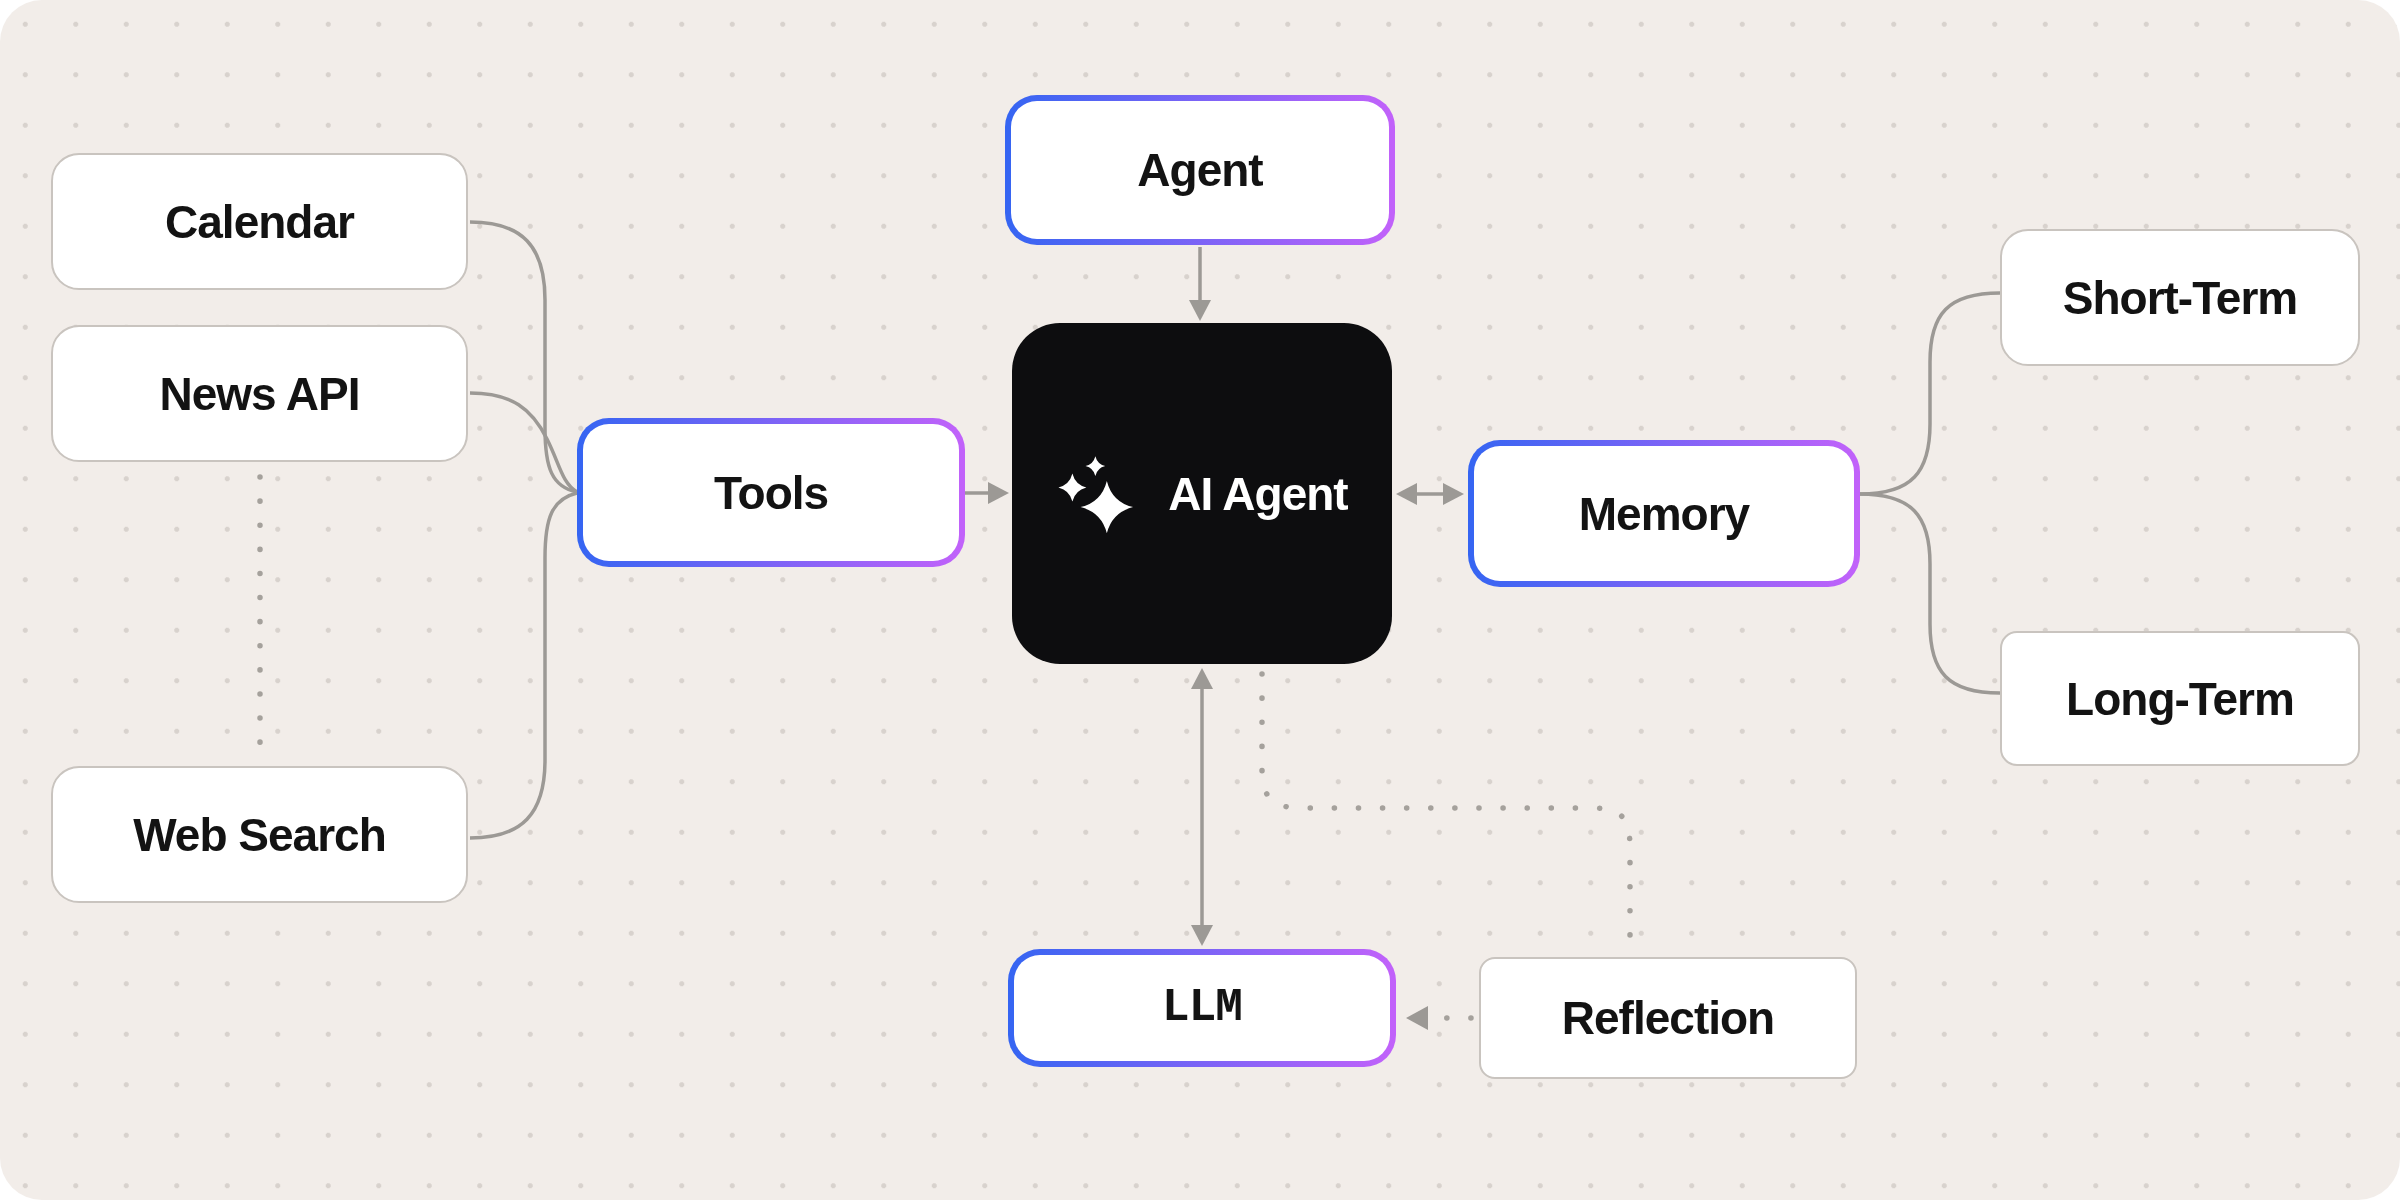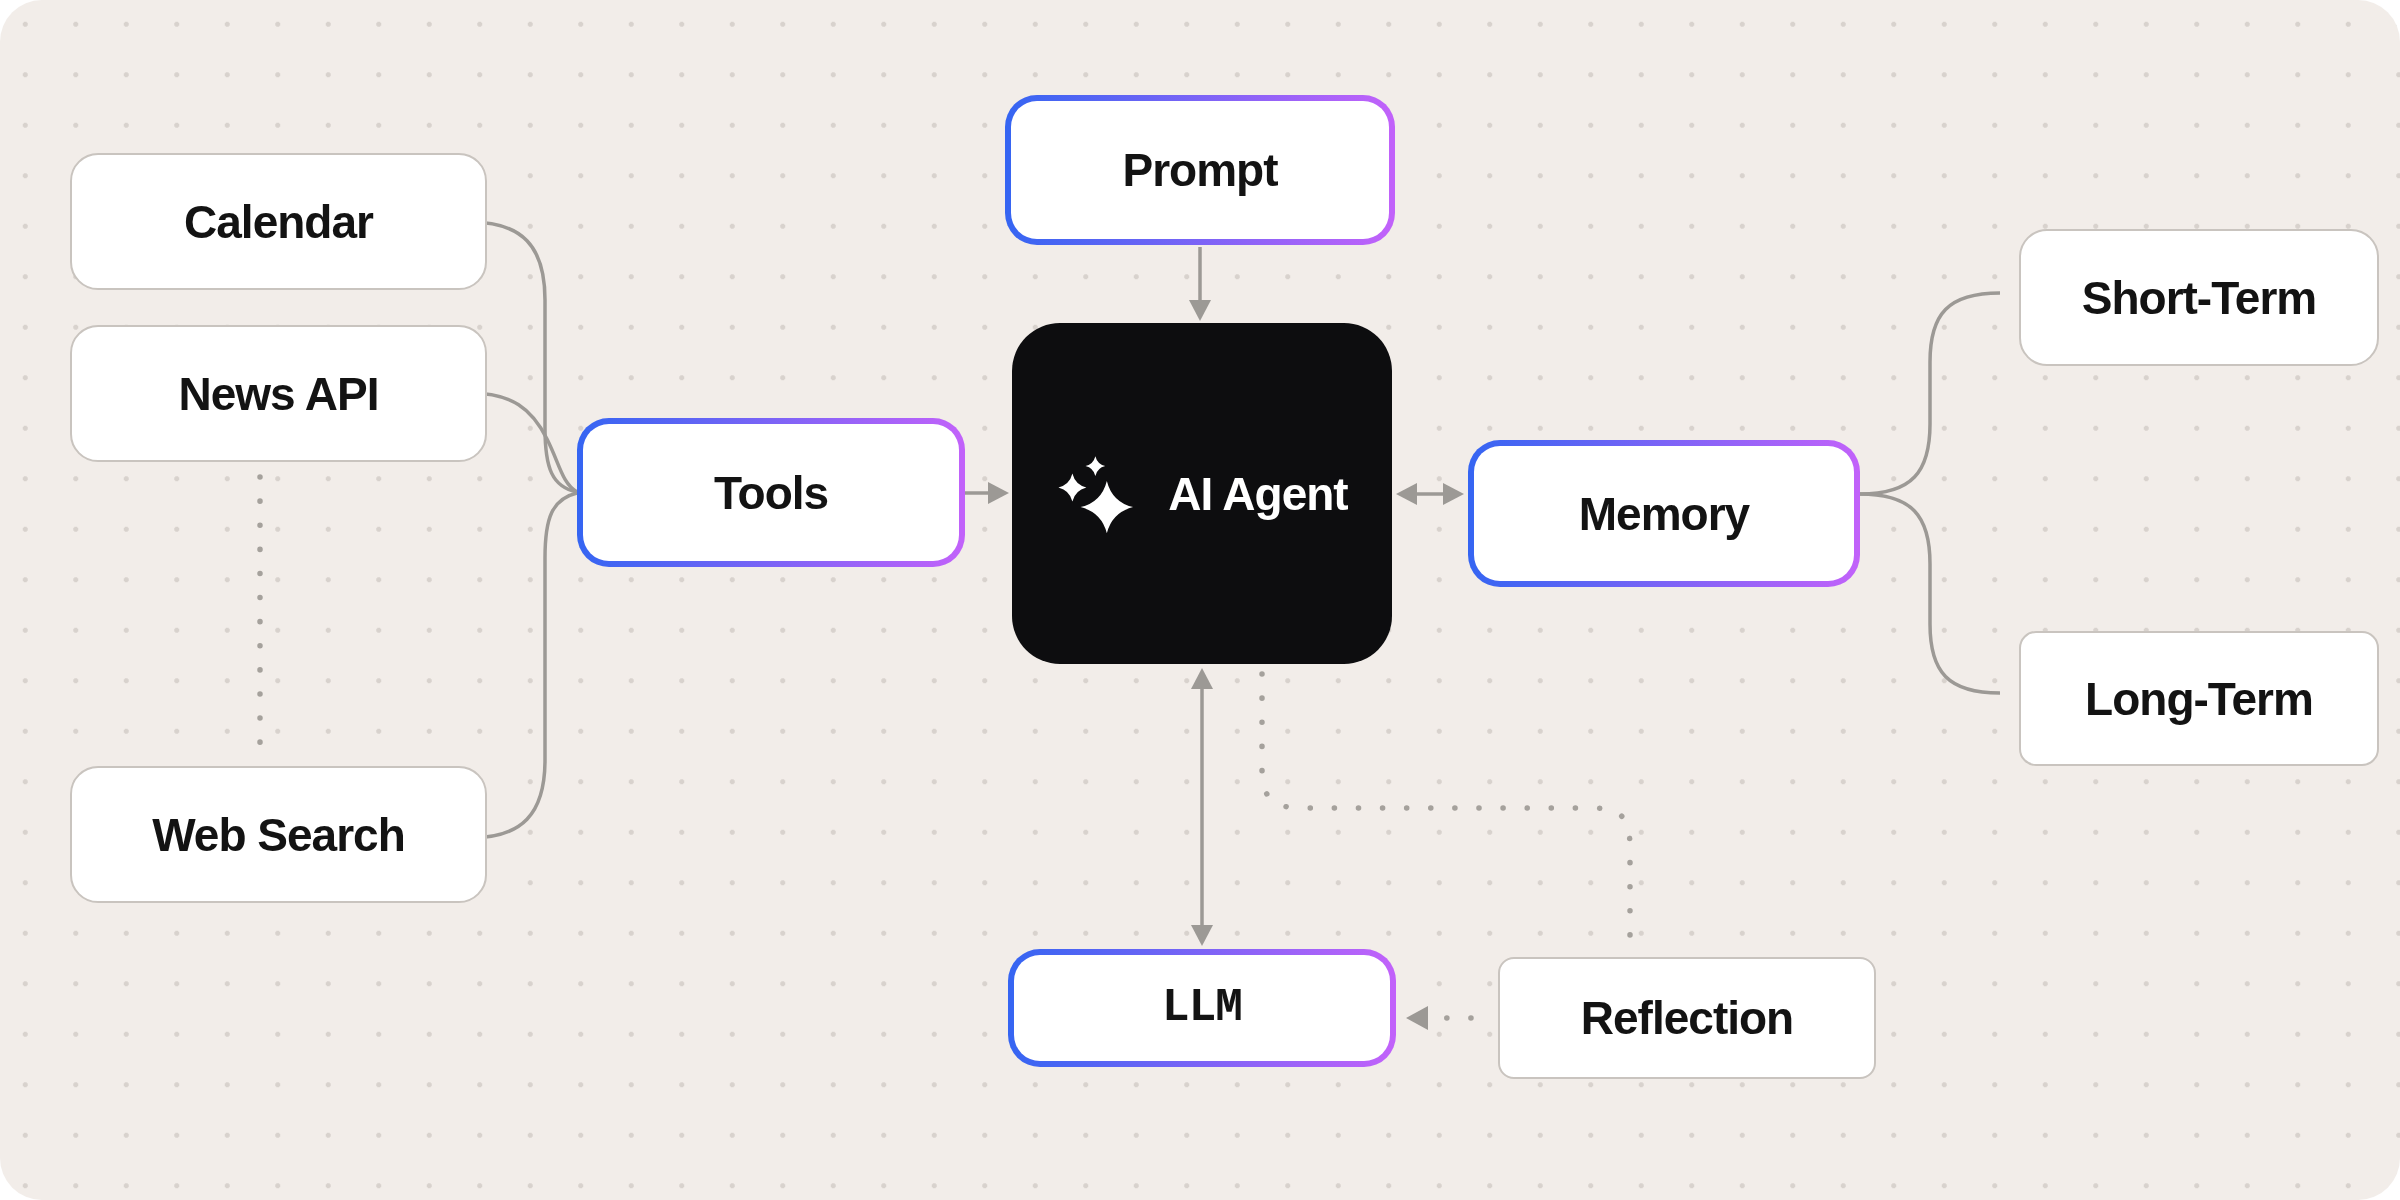--- a/index.html
+++ b/index.html
@@ -58,21 +58,20 @@
     font-size: 46px;
     line-height: 1;
     letter-spacing: -1px;
     color: var(--node-text, #131313);
     white-space: nowrap;
   }
   .node.plain {
     background: var(--node-bg, #ffffff);
     border: 2.5px solid var(--node-border, #c9c4bf);
     border-radius: 28px;
-    margin-left: 19px;
   }
   .node.gradient {
     padding: 6px;
     border-radius: 32px;
     background: linear-gradient(90deg, var(--gradient-start, #3565f2), var(--gradient-end, #c262fa));
   }
   .node.gradient .inner {
     width: 100%;
     height: 100%;
     background: var(--node-bg, #ffffff);
@@ -151,21 +150,21 @@
     </div>
 
     <div class="node gradient" style="left:577px; top:418px; width:388px; height:149px;">
       <div class="inner">
         <span class="label">Tools</span>
       </div>
     </div>
 
     <div class="node gradient" style="left:1005px; top:95px; width:390px; height:150px;">
       <div class="inner">
-        <span class="label">Prompt</span>
+        <span class="label">Agent</span>
       </div>
     </div>
 
     <div class="node dark" style="left:1012px; top:323px; width:380px; height:341px;">
       <svg class="sparkles" viewBox="0 0 100 100">
         <path d="M62 34 Q68.4 59.6 94 66 Q68.4 72.4 62 98 Q55.6 72.4 30 66 Q55.6 59.6 62 34 Z"></path>
         <path d="M20 25 Q23.4 38.6 37 42 Q23.4 45.4 20 59 Q16.6 45.4 3 42 Q16.6 38.6 20 25 Z"></path>
         <path d="M48 4 Q50.4 13.6 60 16 Q50.4 18.4 48 28 Q45.6 18.4 36 16 Q45.6 13.6 48 4 Z"></path>
       </svg>
       <span class="label">AI Agent</span>

